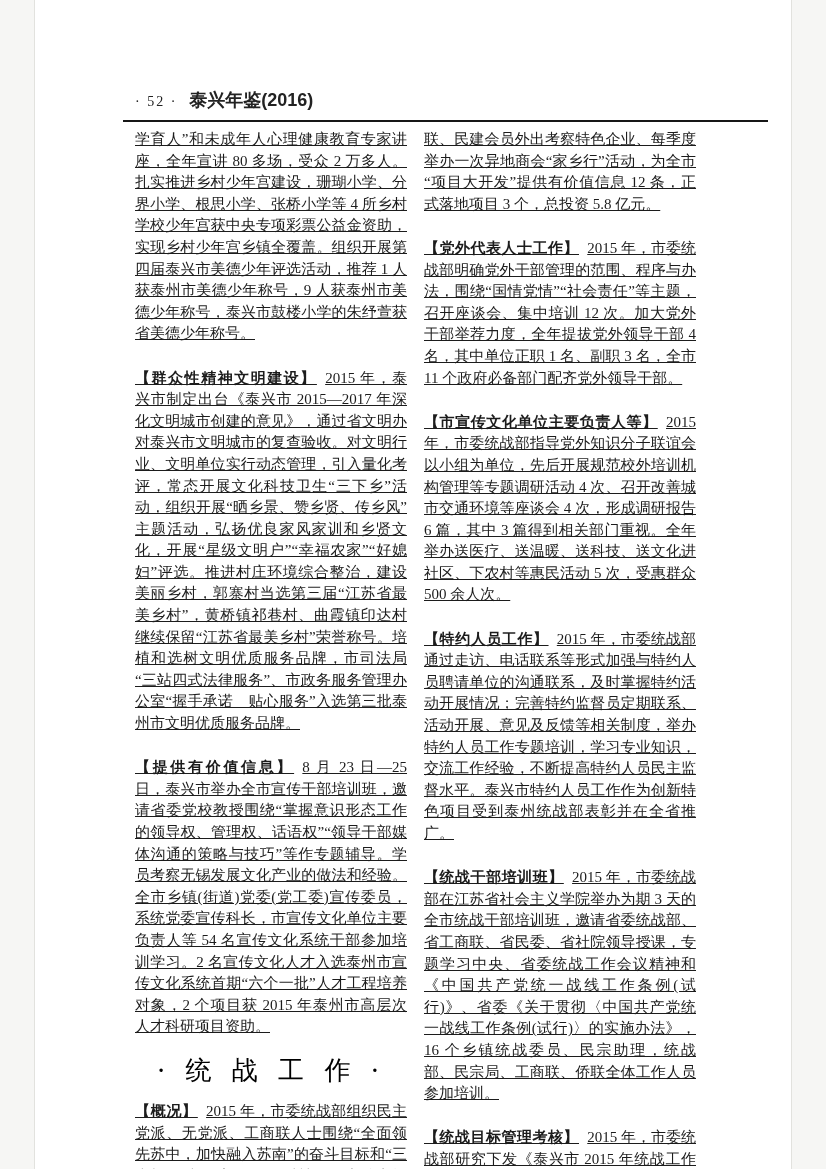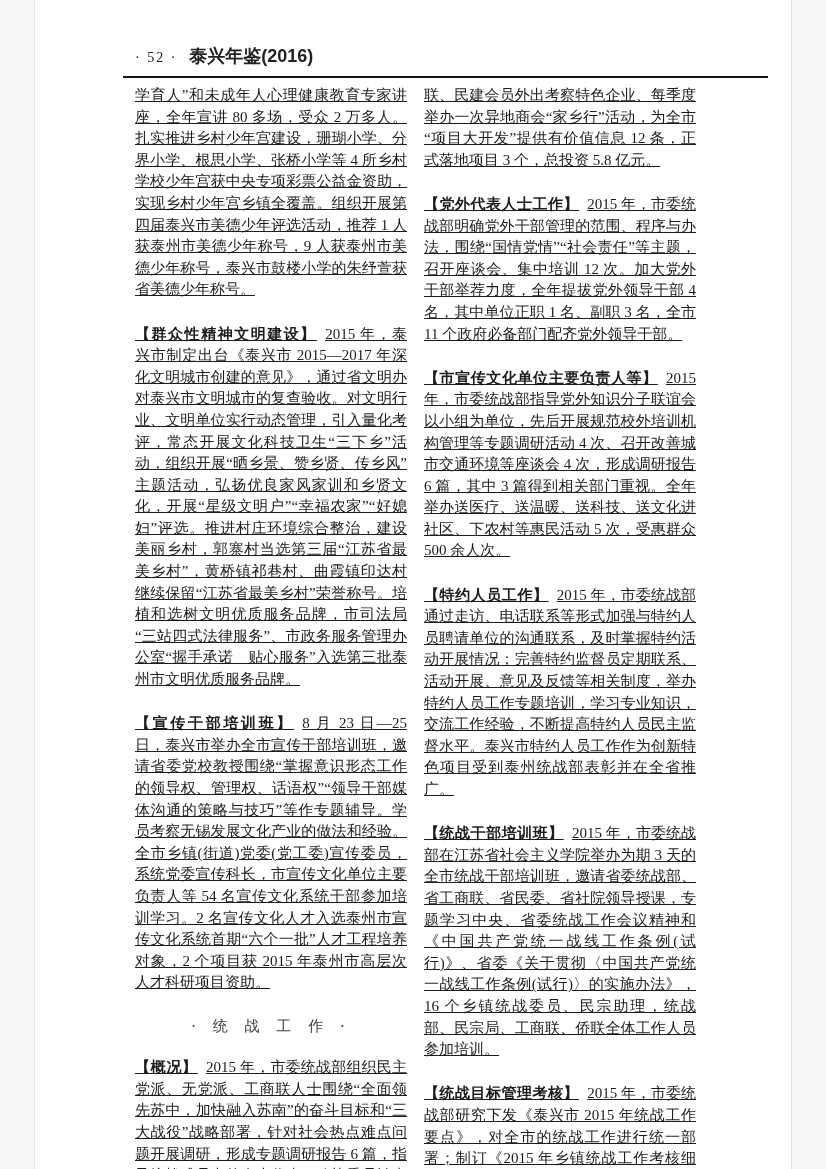--- a/index.html
+++ b/index.html
@@ -9,21 +9,21 @@
     font-family: "Liberation Serif", "DejaVu Serif", serif;
   }
   .page {
     position: relative;
     width: 756px;
     height: 1169px;
     margin: 0 auto;
     background: #ffffff;
     outline: 1px solid #e2e2de;
     box-sizing: border-box;
-    padding: 44px 95px 0 100px;
+    padding: 88px 95px 0 100px;
     color: #1c1c1c;
     overflow: hidden;
   }
   .running-head {
     display: flex;
     align-items: baseline;
     gap: 12px;
     font-size: 14px;
     color: #222;
   }
@@ -62,23 +62,23 @@
   .hd {
     font-family: "Liberation Sans", "DejaVu Sans", sans-serif;
     font-weight: bold;
     margin-right: 0.55em;
     letter-spacing: 0.5px;
   }
   .chapter {
     margin: 13px 0 19px 0;
     text-align: center;
     font-weight: normal;
-    font-size: 15px;
+    font-size: 26px;
     letter-spacing: 6px;
-    color: #404040;
+    color: #000000;
     font-family: "DejaVu Serif", "Liberation Serif", serif;
   }
 </style>
 </head>
 <body>
 
 <div class="page">
 
   <header class="running-head">
     <span class="page-marker">· 52 ·</span>
@@ -86,21 +86,21 @@
   </header>
   <div class="head-rule"></div>
 
   <main class="columns">
 
     <section class="col">
       <p class="para"><span>学育人”和未成年人心理健康教育专家讲座，全年宣讲 80 多场，受众 2 万多人。扎实推进乡村少年宫建设，珊瑚小学、分界小学、根思小学、张桥小学等 4 所乡村学校少年宫获中央专项彩票公益金资助，实现乡村少年宫乡镇全覆盖。组织开展第四届泰兴市美德少年评选活动，推荐 1 人获泰州市美德少年称号，9 人获泰州市美德少年称号，泰兴市鼓楼小学的朱纾萱获省美德少年称号。</span></p>
 
       <p class="para"><b class="hd">【群众性精神文明建设】</b><span>2015 年，泰兴市制定出台《泰兴市 2015—2017 年深化文明城市创建的意见》，通过省文明办对泰兴市文明城市的复查验收。对文明行业、文明单位实行动态管理，引入量化考评，常态开展文化科技卫生“三下乡”活动，组织开展“晒乡景、赞乡贤、传乡风”主题活动，弘扬优良家风家训和乡贤文化，开展“星级文明户”“幸福农家”“好媳妇”评选。推进村庄环境综合整治，建设美丽乡村，郭寨村当选第三届“江苏省最美乡村”，黄桥镇祁巷村、曲霞镇印达村继续保留“江苏省最美乡村”荣誉称号。培植和选树文明优质服务品牌，市司法局“三站四式法律服务”、市政务服务管理办公室“握手承诺　贴心服务”入选第三批泰州市文明优质服务品牌。</span></p>
 
-      <p class="para"><b class="hd">【宣传干部培训班】</b><span>8 月 23 日—25 日，泰兴市举办全市宣传干部培训班，邀请省委党校教授围绕“掌握意识形态工作的领导权、管理权、话语权”“领导干部媒体沟通的策略与技巧”等作专题辅导。学员考察无锡发展文化产业的做法和经验。全市乡镇(街道)党委(党工委)宣传委员，系统党委宣传科长，市宣传文化单位主要负责人等 54 名宣传文化系统干部参加培训学习。2 名宣传文化人才入选泰州市宣传文化系统首期“六个一批”人才工程培养对象，2 个项目获 2015 年泰州市高层次人才科研项目资助。</span></p>
+      <p class="para"><b class="hd">【提供有价值信息】</b><span>8 月 23 日—25 日，泰兴市举办全市宣传干部培训班，邀请省委党校教授围绕“掌握意识形态工作的领导权、管理权、话语权”“领导干部媒体沟通的策略与技巧”等作专题辅导。学员考察无锡发展文化产业的做法和经验。全市乡镇(街道)党委(党工委)宣传委员，系统党委宣传科长，市宣传文化单位主要负责人等 54 名宣传文化系统干部参加培训学习。2 名宣传文化人才入选泰州市宣传文化系统首期“六个一批”人才工程培养对象，2 个项目获 2015 年泰州市高层次人才科研项目资助。</span></p>
 
       <h2 class="chapter"><span>· 统 战 工 作 ·</span></h2>
 
       <p class="para"><b class="hd">【概况】</b><span>2015 年，市委统战部组织民主党派、无党派、工商联人士围绕“全面领先苏中，加快融入苏南”的奋斗目标和“三大战役”战略部署，针对社会热点难点问题开展调研，形成专题调研报告 6 篇，指导统战成员中的人大代表、政协委员认真履行参政议政职能，提交提案、议案、社情民意 266 件，重点督办 5 件，信息、社情民意被泰州采用 25 件，全国采用 1 件，泰兴采用 13 件，其中市领导批示 6 件。民建泰兴市基层委员会被民建中央委员会评为全国参政议政先进集体。加强与泰兴籍海外人士的联系沟通、拓展为侨服务工作载体，全国社区侨务工作示范基地成功创建。指导和组织工商</span></p>
     </section>
 
     <section class="col">
       <p class="para"><span>联、民建会员外出考察特色企业、每季度举办一次异地商会“家乡行”活动，为全市“项目大开发”提供有价值信息 12 条，正式落地项目 3 个，总投资 5.8 亿元。</span></p>
 
       <p class="para"><b class="hd">【党外代表人士工作】</b><span>2015 年，市委统战部明确党外干部管理的范围、程序与办法，围绕“国情党情”“社会责任”等主题，召开座谈会、集中培训 12 次。加大党外干部举荐力度，全年提拔党外领导干部 4 名，其中单位正职 1 名、副职 3 名，全市 11 个政府必备部门配齐党外领导干部。</span></p>

